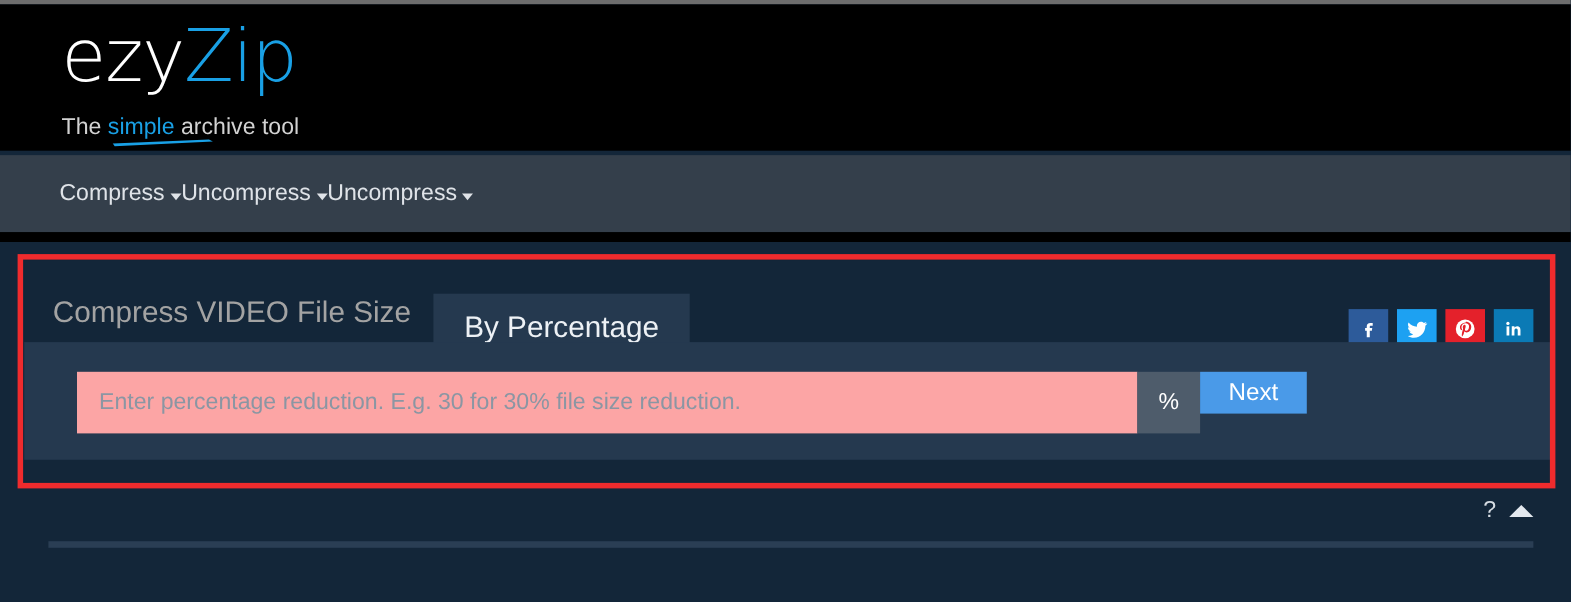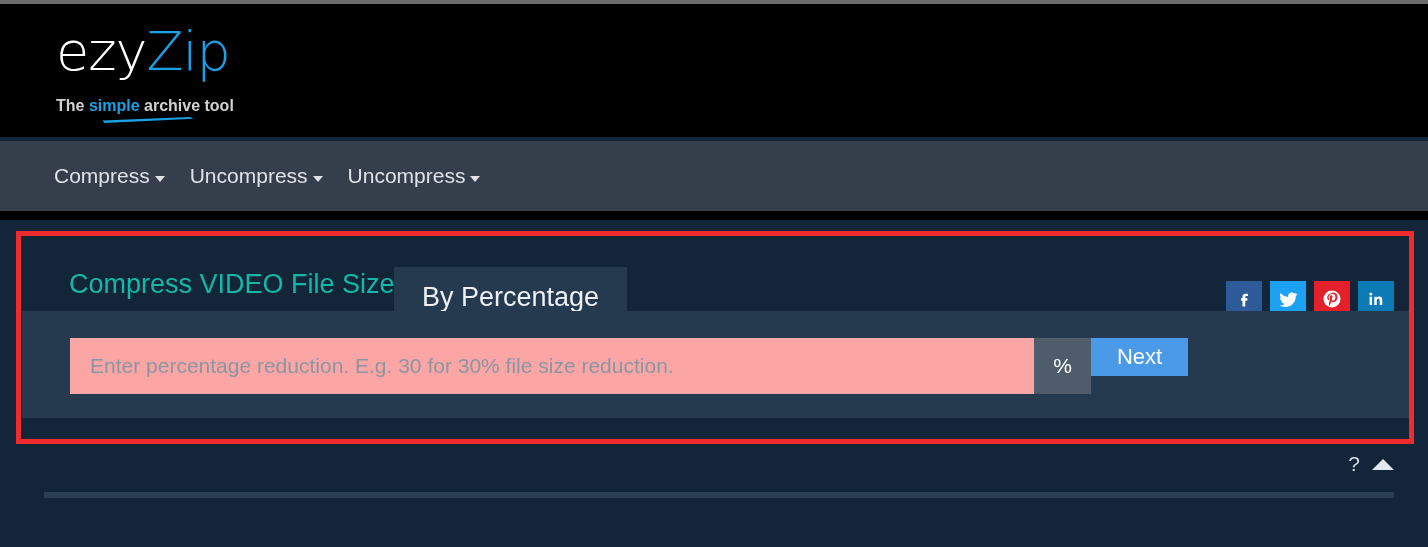--- a/index.html
+++ b/index.html
@@ -37,35 +37,35 @@
     height: 133px;
     background: #000000;
   }
   .logo-wrap {
     position: absolute;
     left: 56px;
     top: 12px;
   }
   .logo {
     font-family: "DejaVu Sans", sans-serif;
-    font-size: 54px;
+    font-size: 66px;
     line-height: 72px;
     font-weight: 300;
     letter-spacing: -1px;
     white-space: nowrap;
   }
   .logo .ezy { color: #ffffff; }
   .logo .zip { color: #19a0e5; }
   .tagline {
     position: relative;
-    margin-top: 6px;
-    font-size: 16px;
+    margin-top: 16px;
+    font-size: 21px;
     line-height: 24px;
     color: #d2d2d2;
-    font-weight: 700;
+    font-weight: 400;
     white-space: nowrap;
   }
   .tagline .simple {
     color: #19a0e5;
     position: relative;
   }
   .tagline .swoosh {
     position: absolute;
     left: 40px;
     top: 22px;
@@ -81,21 +81,20 @@
     width: 1428px;
     height: 70px;
     background: #343f4b;
   }
   .nav-items {
     position: absolute;
     left: 54px;
     top: 22px;
     display: flex;
     align-items: center;
-    gap: 25px;
   }
   .nav-item {
     display: flex;
     align-items: center;
     gap: 5px;
     color: #dfe3e8;
     font-size: 21px;
     line-height: 26px;
     cursor: pointer;
     white-space: nowrap;
@@ -150,25 +149,25 @@
     background: #132639;
   }
   .tabs-row {
     position: absolute;
     left: 0; top: 15px;
     width: 100%;
     height: 59px;
   }
   .card-title {
     position: absolute;
-    left: 47px;
+    left: 26px;
     top: 16px;
     font-size: 27px;
     line-height: 32px;
-    color: #14b8a6;
+    color: #a3a3a3;
     font-weight: 400;
     white-space: nowrap;
   }
   .tab-active {
     position: absolute;
     left: 372px;
     top: 15px;
     height: 59px;
     padding: 16px 28px;
     background: #25394f;

